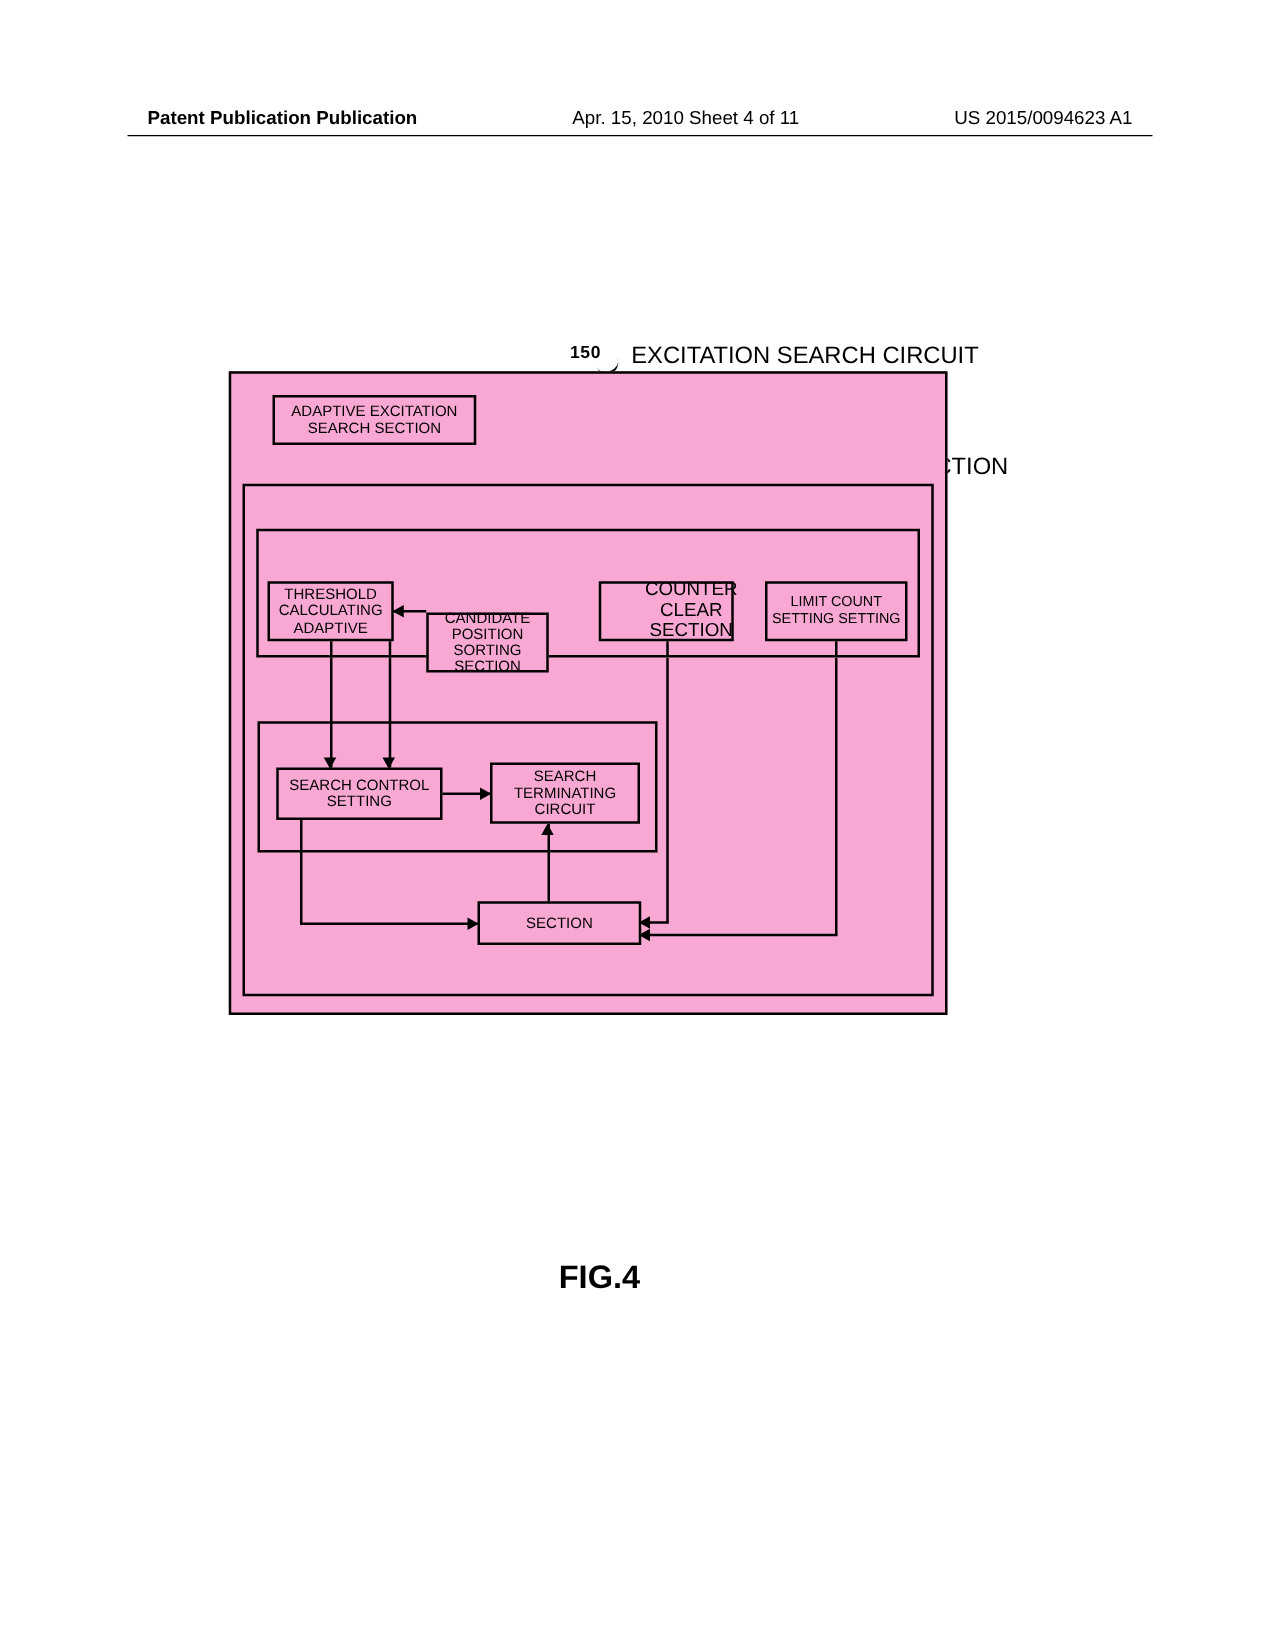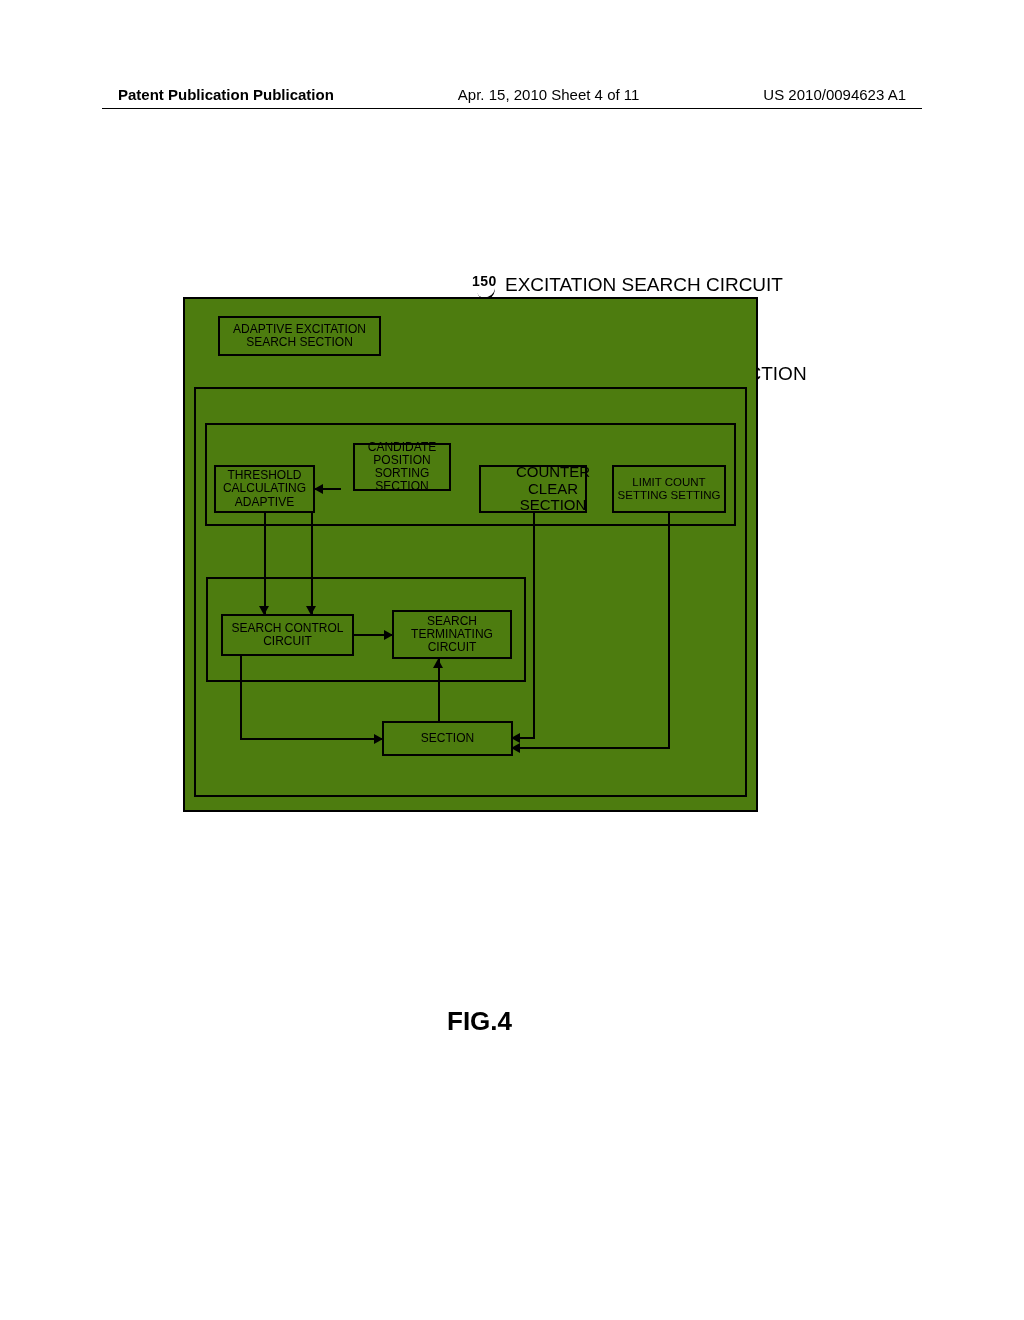--- a/index.html
+++ b/index.html
@@ -27,21 +27,21 @@
     position: absolute;
     top: 108px;
     left: 102px;
     width: 820px;
     height: 1px;
     background: #000;
   }
   .box {
     position: absolute;
     border: 2px solid #000;
-    background: #4d7c0f;
+    background: #f9a8d4;
     display: flex;
     align-items: center;
     justify-content: center;
     text-align: center;
     font-size: 12px;
     line-height: 1.1;
     font-stretch: condensed;
   }
   .label {
     position: absolute;
@@ -76,25 +76,25 @@
   .arrow-left { border-top: 5px solid transparent; border-bottom: 5px solid transparent; border-right: 9px solid #000; }
   .vline { position: absolute; width: 2px; background: #000; }
   .hline { position: absolute; height: 2px; background: #000; }
 </style>
 </head>
 <body>
 
 <div class="header">
   <span class="header-left">Patent Publication Publication</span>
   <span class="header-mid">Apr. 15, 2010  Sheet 4 of 11</span>
-  <span class="header-right">US 2010/0094623 A1</span>
+  <span class="header-right">US 2015/0094623 A1</span>
 </div>
 <div class="header-line"></div>
 
-<div class="label num" style="left:472px; top:274px; font-size:14px; font-weight:bold;">150</div>
+<div class="label num" style="left:456px; top:274px; font-size:14px; font-weight:bold;">150</div>
 <div class="label" style="left:505px; top:275px;">EXCITATION SEARCH CIRCUIT</div>
 <div class="tilde" style="left:478px; top:289px;"></div>
 <div class="box" style="left:183px; top:297px; width:575px; height:515px; z-index:1;"></div>
 
 <div class="box" style="left:218px; top:316px; width:163px; height:40px; z-index:5;">
   <span>ADAPTIVE EXCITATION SEARCH SECTION</span>
 </div>
 <div class="label num" style="left:389px; top:309px;">151</div>
 <div class="tilde" style="left:390px; top:323px;"></div>
 
@@ -109,21 +109,21 @@
 <div class="box" style="left:205px; top:423px; width:531px; height:103px; z-index:3;"></div>
 
 <div class="label num" style="left:241px; top:442px;">211</div>
 <div class="tilde" style="left:258px; top:455px;"></div>
 <div class="box" style="left:214px; top:465px; width:101px; height:48px; z-index:4;">
   <span>THRESHOLD CALCULATING ADAPTIVE</span>
 </div>
 
 <div class="label num" style="left:374px; top:442px;">212</div>
 <div class="tilde" style="left:391px; top:455px;"></div>
-<div class="box" style="left:341px; top:443px; width:98px; height:48px; z-index:4;margin-left:12px;">
+<div class="box" style="left:341px; top:490px; width:98px; height:48px; z-index:4;">
   <span>CANDIDATE POSITION SORTING SECTION</span>
 </div>
 
 <div class="label num" style="left:516px; top:442px;">213</div>
 <div class="tilde" style="left:533px; top:455px;"></div>
 <div class="box" style="left:479px; top:465px; width:108px; height:48px; z-index:4;">
   <span style="font-size:15px;padding-left:40px;">COUNTER CLEAR SECTION</span>
 </div>
 
 <div class="label num" style="left:648px; top:442px;">214</div>
@@ -136,21 +136,21 @@
 <div class="arrowhead arrow-left" style="left:314px; top:484px; z-index:5;"></div>
 
 <div class="label num" style="left:407px; top:558px;">202</div>
 <div class="label" style="left:437px; top:559px;">SEARCH SECTION</div>
 <div class="tilde" style="left:386px; top:563px;"></div>
 <div class="box" style="left:206px; top:577px; width:320px; height:105px; z-index:3;"></div>
 
 <div class="label num" style="left:312px; top:592px;">221</div>
 <div class="tilde" style="left:329px; top:605px;"></div>
 <div class="box" style="left:221px; top:614px; width:133px; height:42px; z-index:4;">
-  <span>SEARCH CONTROL CIRCUIT</span>
+  <span>SEARCH CONTROL SETTING</span>
 </div>
 
 <div class="label num" style="left:445px; top:592px;">223</div>
 <div class="tilde" style="left:462px; top:605px;"></div>
 <div class="box" style="left:392px; top:610px; width:120px; height:49px; z-index:4;">
   <span>SEARCH TERMINATING CIRCUIT</span>
 </div>
 
 <div class="hline" style="left:354px; top:634px; width:38px; z-index:5;"></div>
 <div class="arrowhead arrow-right" style="left:384px; top:630px; z-index:5;"></div>

